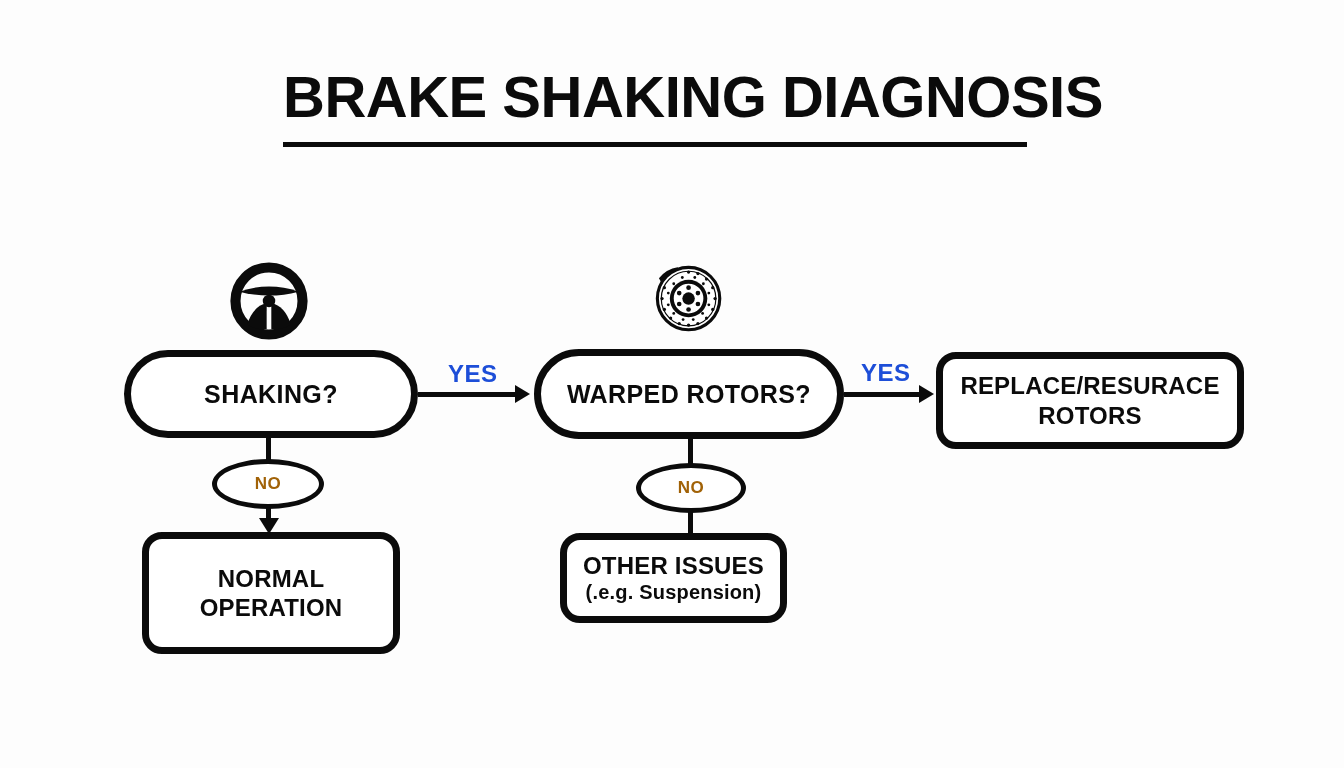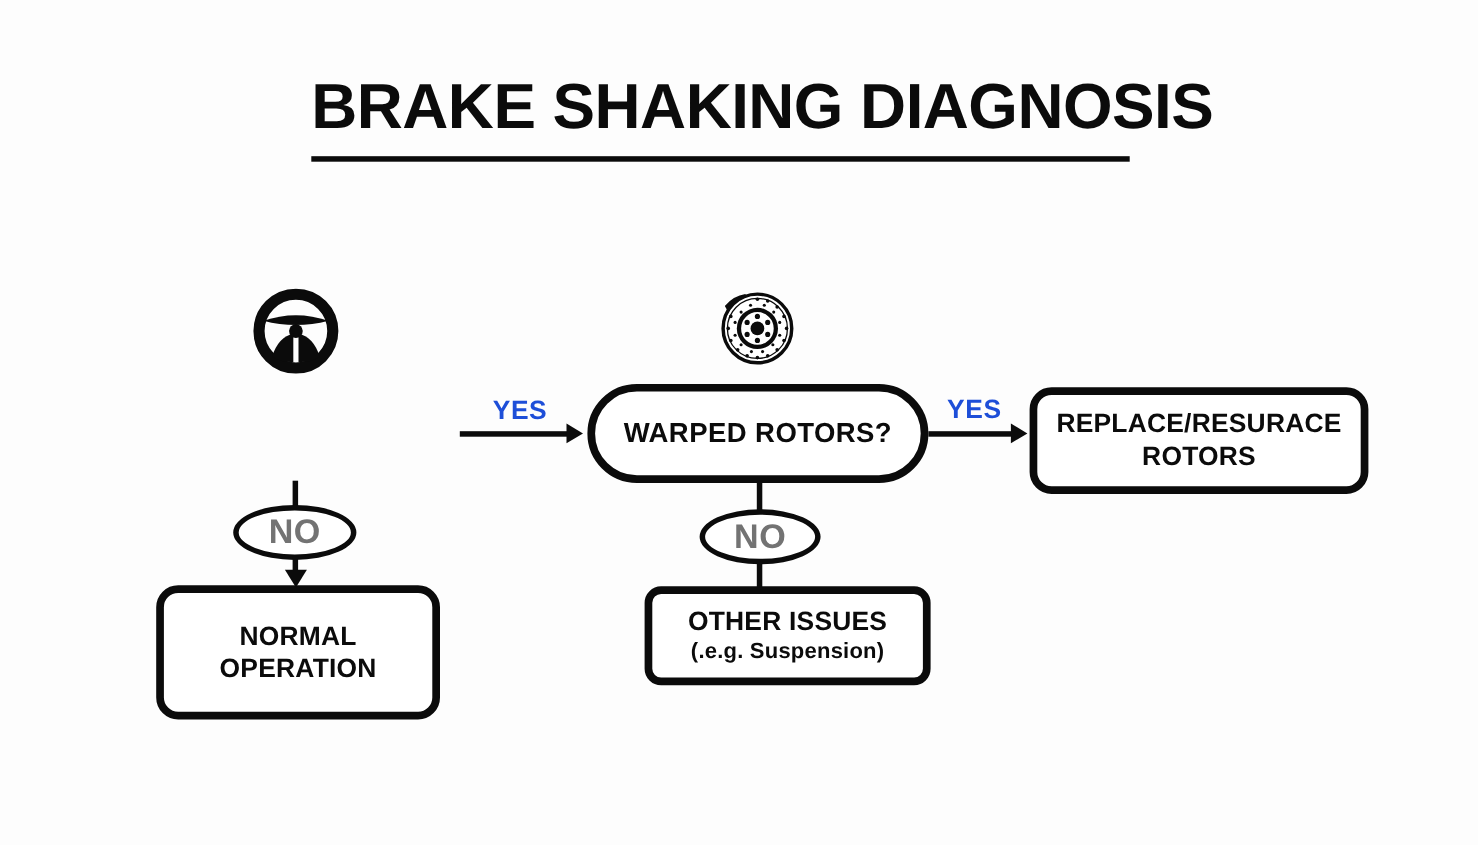--- a/index.html
+++ b/index.html
@@ -71,21 +71,21 @@
   .terminal {
     border-radius: 20px;
     font-size: 24px;
     letter-spacing: 0.2px;
   }
 
   #node-shaking   { left: 124px; top: 350px; width: 294px; height: 88px; }
   #node-warped    { left: 534px; top: 349px; width: 310px; height: 90px; }
   #node-replace   { left: 936px; top: 352px; width: 308px; height: 97px; }
   #node-normal    { left: 142px; top: 532px; width: 258px; height: 122px; }
-  #node-other     { left: 586px; top: 533px; width: 260px; height: 90px; border-radius: 15px; }
+  #node-other     { left: 560px; top: 533px; width: 227px; height: 90px; }
 
   #node-other .node-label .sub {
     display: block;
     font-size: 20px;
   }
 
   
   .conn {
     position: absolute;
     background: #0b0b0b;
@@ -139,22 +139,22 @@
   .no-ellipse {
     position: absolute;
     box-sizing: border-box;
     background: #ffffff;
     border: 5px solid #0b0b0b;
     border-radius: 50%;
     display: flex;
     align-items: center;
     justify-content: center;
     font-weight: bold;
-    font-size: 31px;
-    color: #737373;
+    font-size: 17px;
+    color: #a16207;
     letter-spacing: 0.5px;
   }
   #no-ellipse-1 { left: 212px; top: 459px; width: 112px; height: 50px; }
   #no-ellipse-2 { left: 636px; top: 463px; width: 110px; height: 50px; }
 
   
   .icon {
     position: absolute;
   }
   #icon-steering-wheel { left: 225px; top: 262px; width: 88px; height: 78px; }
@@ -224,20 +224,23 @@
         <circle cx="52" cy="38" r="3"></circle>
           <circle cx="64" cy="45" r="3"></circle>
         <circle cx="64" cy="59" r="3"></circle>
           <circle cx="52" cy="66" r="3"></circle>
         <circle cx="40" cy="59" r="3"></circle>
           <circle cx="40" cy="45" r="3"></circle>
       </g>
     </svg>
   </div>
 
+  <div class="node decision" id="node-shaking">
+    <span class="node-label">SHAKING?</span>
+  </div>
 
   <div class="node decision" id="node-warped">
     <span class="node-label">WARPED ROTORS?</span>
   </div>
 
   <div class="node terminal" id="node-replace">
     <span class="node-label">REPLACE/RESURACE ROTORS</span>
   </div>
 
   <div class="node terminal" id="node-normal">

